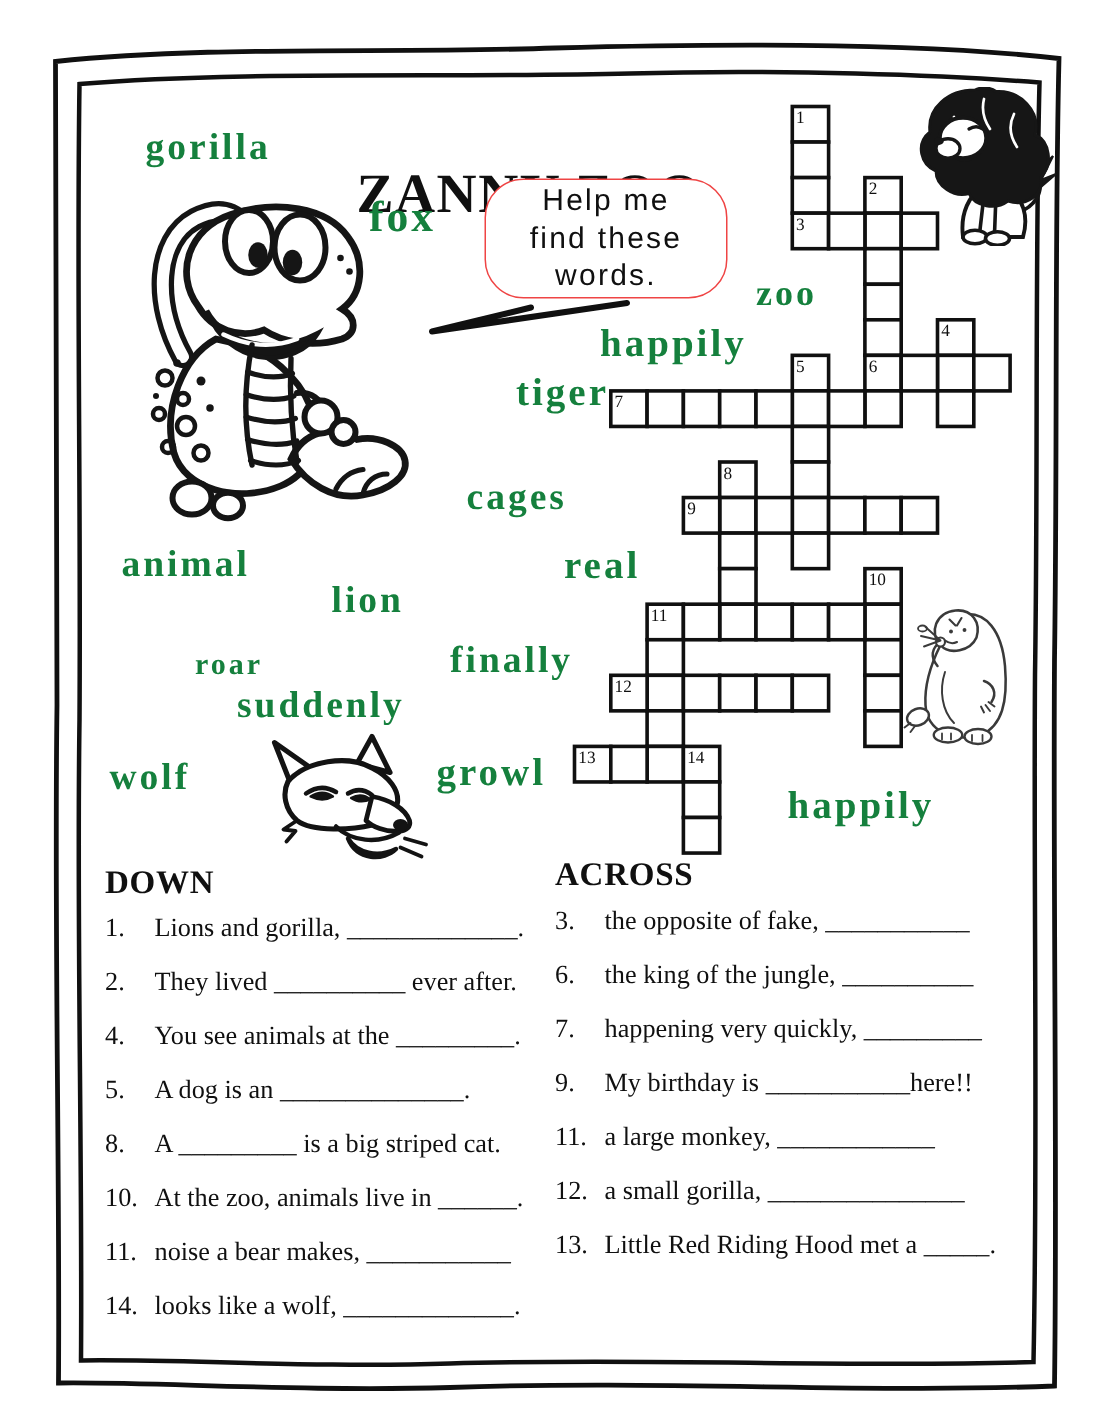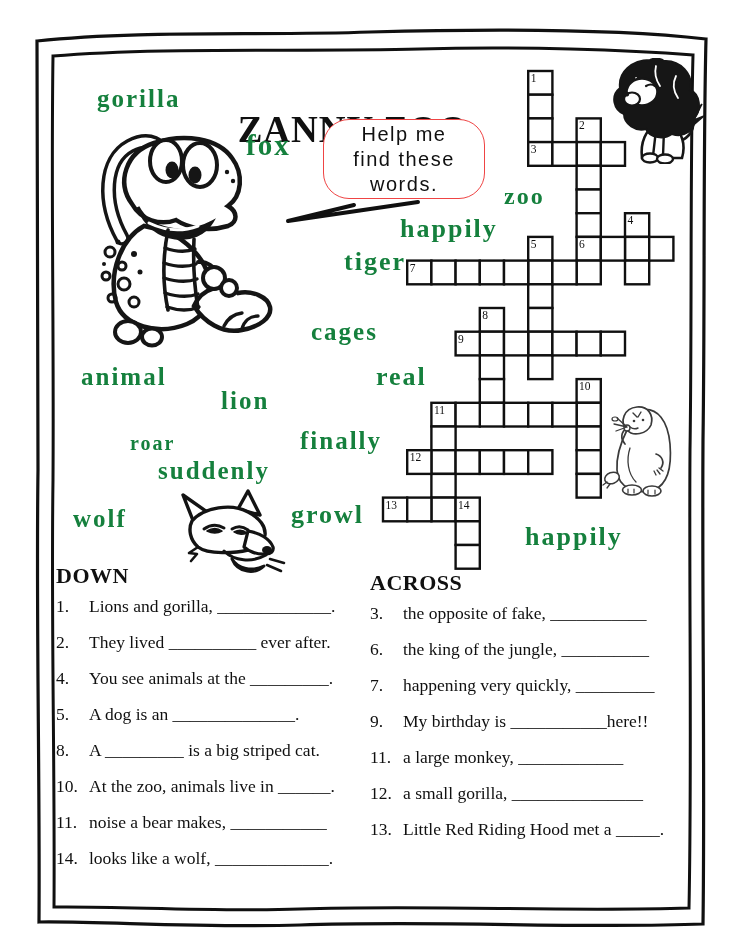--- a/index.html
+++ b/index.html
@@ -249,21 +249,21 @@
       <div class="word" style="left: 81px; top: 363px; font-size: 25px;">animal</div>
       <div class="word" style="left: 221px; top: 387px; font-size: 25px;">lion</div>
       <div class="word" style="left: 86px; top: 432px; font-size: 20px; margin-left: 44px;">roar</div>
       <div class="word" style="left: 300px; top: 427px; font-size: 25px;">finally</div>
       <div class="word" style="left: 158px; top: 457px; font-size: 25px;">suddenly</div>
       <div class="word" style="left: 73px; top: 505px; font-size: 25px;">wolf</div>
       <div class="word" style="left: 291px; top: 500px; font-size: 26px;">growl</div>
       <div class="word" style="left: 525px; top: 522px; font-size: 26px;">happily</div>
     </div>
 
-  <div class="clues" style="left:56px;top:563px;width:310px;">
+  <div class="clues" style="left:56px;top:575px;width:310px;padding-left:14px;">
     <div class="clues-header">DOWN</div>
     <div id="down-list">
         <div class="clue-row">
           <span class="clue-num">1.</span>
           <span class="clue-text">Lions and gorilla, _____________.</span>
         </div>
         <div class="clue-row">
           <span class="clue-num">2.</span>
           <span class="clue-text">They lived __________ ever after.</span>
         </div>

